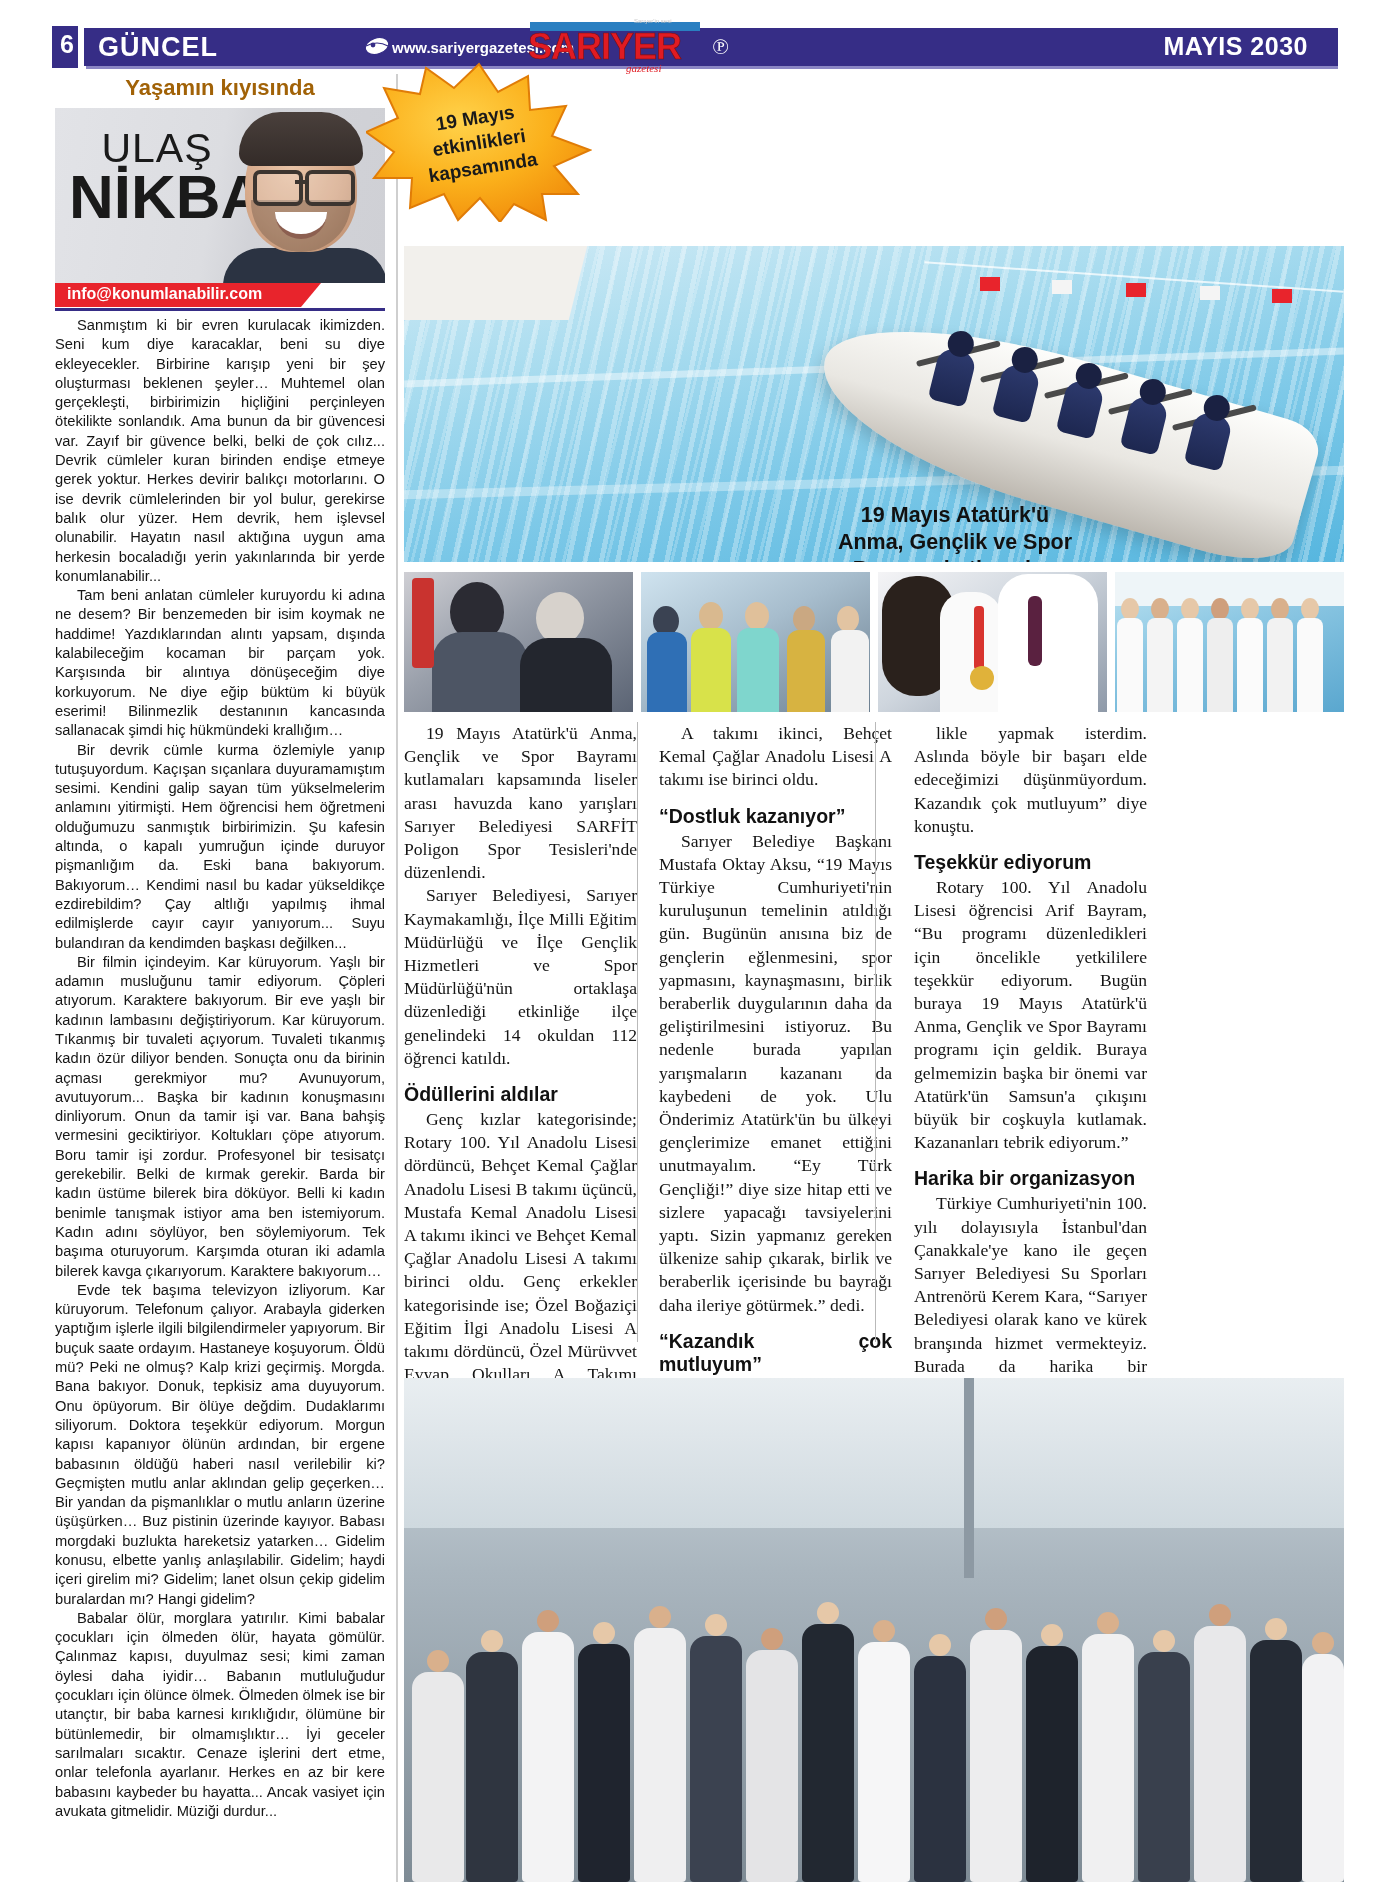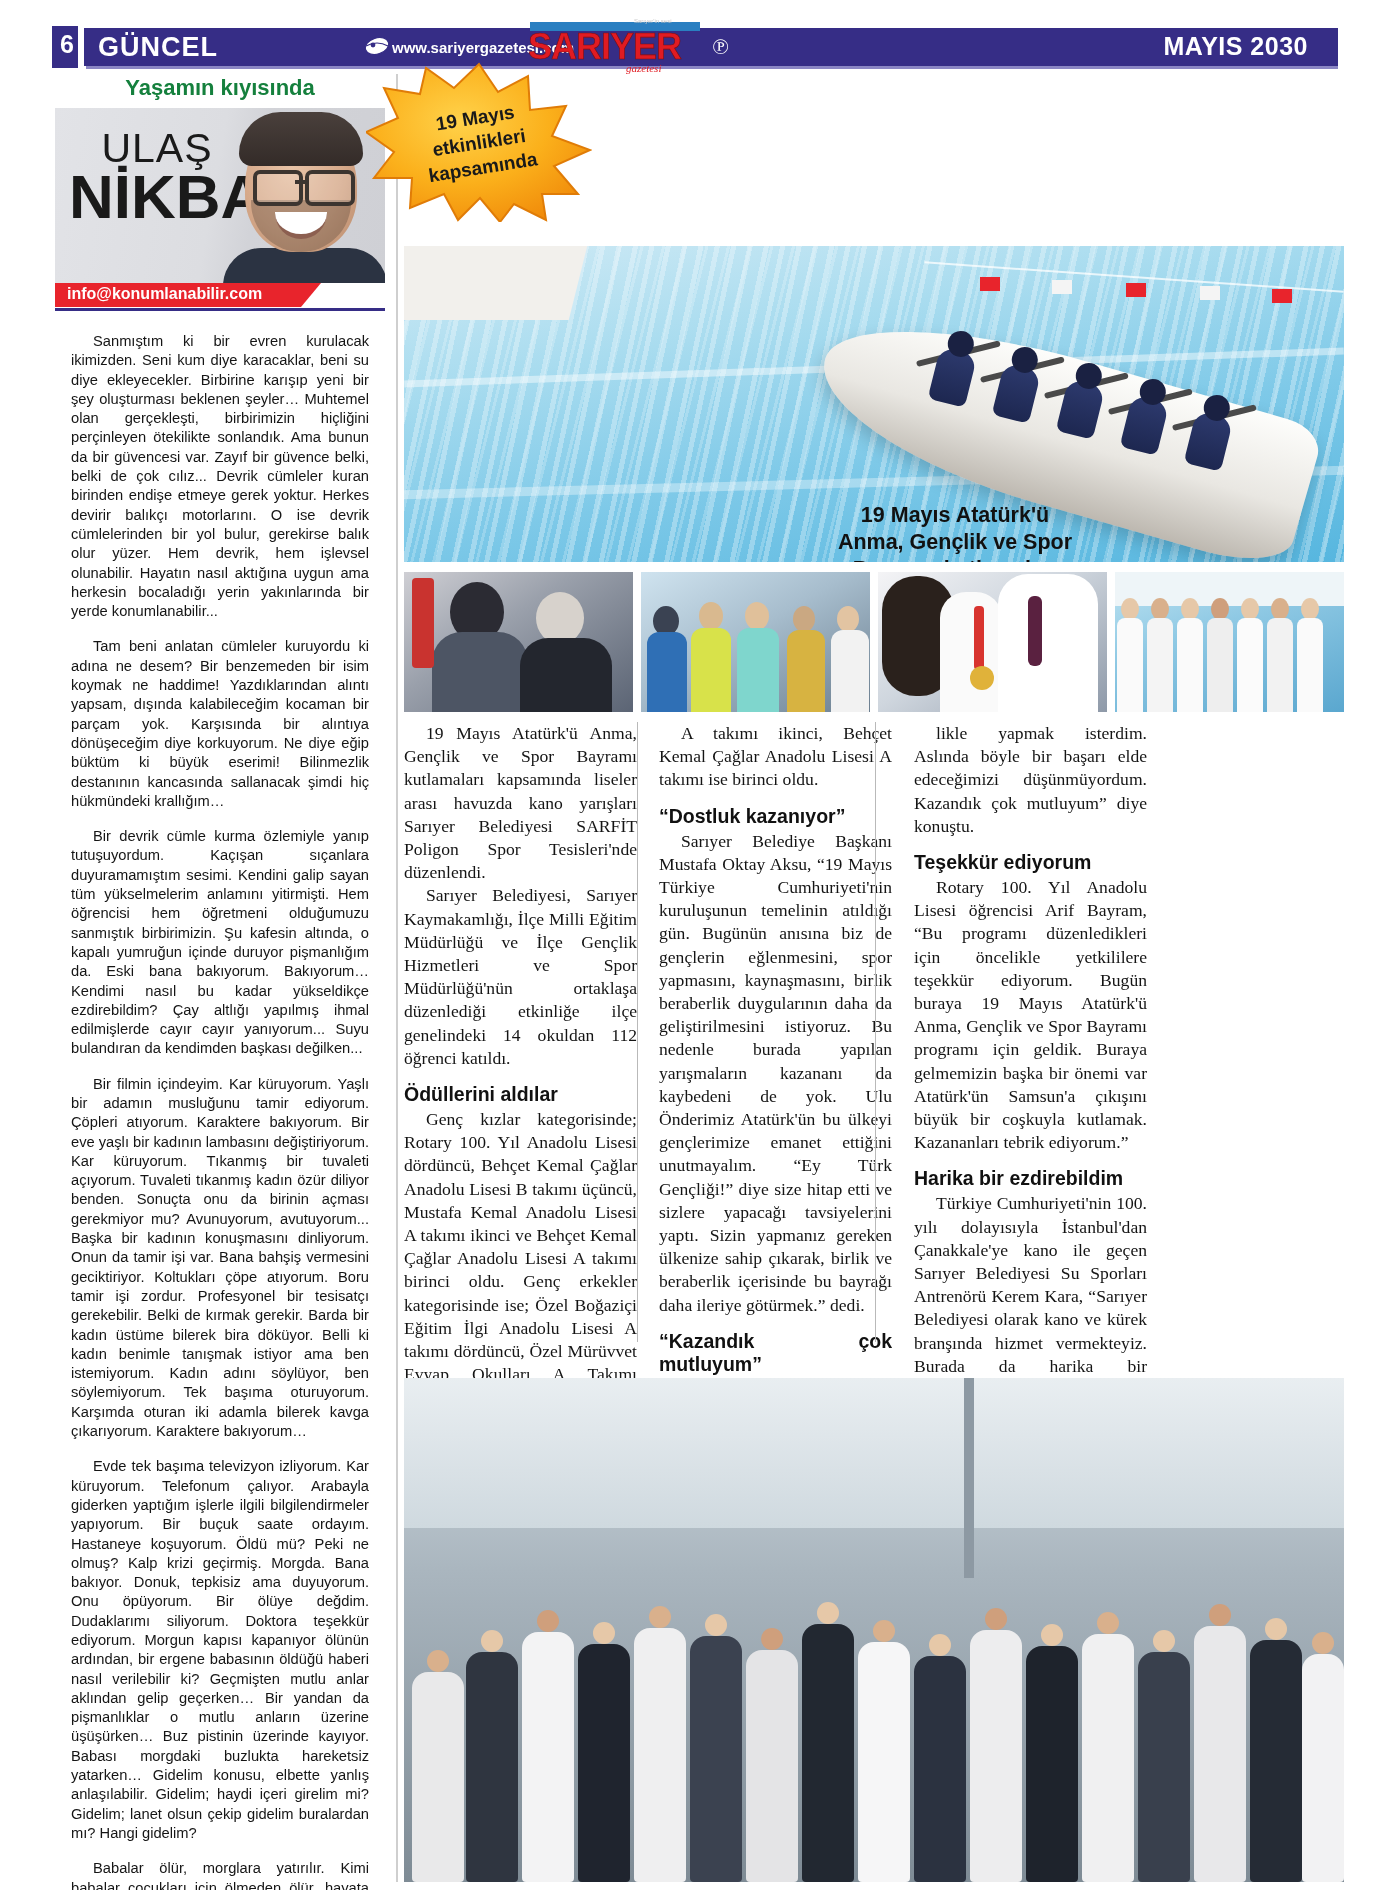--- a/index.html
+++ b/index.html
@@ -29,21 +29,21 @@
   .logo-wrap{position:absolute;left:478px;top:-6px;width:170px;height:52px;}
   .logo-topline{position:absolute;left:0;top:0;width:170px;height:9px;background:#2a7fc1;}
   .logo-word{position:absolute;left:-2px;top:4px;font-size:36px;font-weight:bold;color:#e01b22;
     letter-spacing:-1px;font-family:"Liberation Sans",sans-serif;-webkit-text-stroke:0.6px #7a0d10;}
   .logo-sub{position:absolute;left:96px;top:40px;font-size:11px;color:#e01b22;font-style:italic;font-family:"Liberation Serif",serif;}
   .logo-micro{position:absolute;left:104px;top:-4px;font-size:6px;color:#c9c9c9;}
   .mh-c{position:absolute;left:660px;top:6px;color:#ffffff;font-size:22px;font-family:"Liberation Serif",serif;font-style:italic;}
 
   
   .op-title{position:absolute;left:55px;top:75px;width:330px;text-align:center;
-    font-size:22px;font-weight:bold;color:#15803d;font-family:"Liberation Sans",sans-serif;}
+    font-size:22px;font-weight:bold;color:#a16207;font-family:"Liberation Sans",sans-serif;}
   .op-photo{position:absolute;left:55px;top:108px;width:330px;height:175px;background:#dcdde1;overflow:hidden;}
   .op-photo .grad{position:absolute;inset:0;background:linear-gradient(100deg,#e2e3e7 0%,#dcdde1 48%,#d2d3d8 60%,#cfd0d5 100%);}
   .op-name{position:absolute;left:14px;top:22px;width:176px;text-align:center;line-height:0.92;
     font-family:"Liberation Sans",sans-serif;color:#1a1a1a;}
   .op-name .l1{display:block;font-size:41px;font-weight:normal;letter-spacing:1px;}
   .op-name .l2{display:block;font-size:62px;font-weight:bold;letter-spacing:0px;}
   
   .face{position:absolute;right:-4px;bottom:0;width:172px;height:175px;}
   .f-head{position:absolute;left:28px;top:12px;width:112px;height:132px;border-radius:52% 52% 45% 45%;
     background:radial-gradient(ellipse at 42% 32%,#e8c4a8 0%,#d6a98a 55%,#b98b6c 100%);}
@@ -58,21 +58,21 @@
 
   .op-mail{position:absolute;left:55px;top:283px;width:246px;height:24px;background:#e8242c;}
   .op-mail:after{content:"";position:absolute;right:-20px;top:0;width:0;height:0;
     border-top:24px solid #e8242c;border-right:20px solid transparent;}
   .op-mail span{position:absolute;left:12px;top:2px;color:#fff;font-size:16px;font-weight:bold;}
   .op-rule{position:absolute;left:55px;top:308px;width:330px;height:3px;background:#362d86;}
 
   .op-body{position:absolute;left:55px;top:316px;width:330px;height:1566px;
     font-family:"Liberation Sans",sans-serif;font-size:14.7px;line-height:19.3px;color:#151515;
     text-align:justify;}
-  .op-body p{margin:16px;text-indent:22px;}
+  .op-body p{margin:0;text-indent:22px;}
 
   
   .burst{position:absolute;left:366px;top:62px;width:226px;height:160px;z-index:6;}
   .burst svg{position:absolute;left:0;top:0;}
   .burst-txt{position:absolute;left:0;top:0;width:226px;height:160px;
     display:flex;flex-direction:column;justify-content:center;align-items:center;
     transform:rotate(-9deg);}
   .burst-txt span{display:block;font-family:"Liberation Sans",sans-serif;font-weight:bold;
     font-size:19px;color:#1a1a1a;line-height:25px;text-align:center;}
 
@@ -329,21 +329,21 @@
       <p>A takımı ikinci, Behçet Kemal Çağlar Anadolu Lisesi A takımı ise birinci oldu.</p>
       <h3>“Dostluk kazanıyor”</h3>
       <p>Sarıyer Belediye Başkanı Mustafa Oktay Aksu, “19 Mayıs Türkiye Cumhuriyeti'nin kuruluşunun temelinin atıldığı gün. Bugünün anısına biz de gençlerin eğlenmesini, spor yapmasını, kaynaşmasını, birlik beraberlik duygularının daha da geliştirilmesini istiyoruz. Bu nedenle burada yapılan yarışmaların kazananı da kaybedeni de yok. Ulu Önderimiz Atatürk'ün bu ülkeyi gençlerimize emanet ettiğini unutmayalım. “Ey Türk Gençliği!” diye size hitap etti ve sizlere yapacağı tavsiyelerini yaptı. Sizin yapmanız gereken ülkenize sahip çıkarak, birlik ve beraberlik içerisinde bu bayrağı daha ileriye götürmek.” dedi.</p>
       <h3>“Kazandık çok mutluyum”</h3>
       <p>Birincilik ipini göğüsleyen Behçet Kemal Çağlar Anadolu Lisesi öğrencisi Ecrin Karadeniz, “İlk kano deneyimimdi ve çok hoşuma gitti. Daha öncesinde bu sporu tanısaydım kesin-</p>
     </div>
     <div class="col">
       <p>likle yapmak isterdim. Aslında böyle bir başarı elde edeceğimizi düşünmüyordum. Kazandık çok mutluyum” diye konuştu.</p>
       <h3>Teşekkür ediyorum</h3>
       <p>Rotary 100. Yıl Anadolu Lisesi öğrencisi Arif Bayram, “Bu programı düzenledikleri için öncelikle yetkililere teşekkür ediyorum. Bugün buraya 19 Mayıs Atatürk'ü Anma, Gençlik ve Spor Bayramı programı için geldik. Buraya gelmemizin başka bir önemi var Atatürk'ün Samsun'a çıkışını büyük bir coşkuyla kutlamak. Kazananları tebrik ediyorum.”</p>
-      <h3>Harika bir ezdirebildim</h3>
+      <h3>Harika bir organizasyon</h3>
       <p>Türkiye Cumhuriyeti'nin 100. yılı dolayısıyla İstanbul'dan Çanakkale'ye kano ile geçen Sarıyer Belediyesi Su Sporları Antrenörü Kerem Kara, “Sarıyer Belediyesi olarak kano ve kürek branşında hizmet vermekteyiz. Burada da harika bir organizasyonla sizlerle beraberiz. Etkinliğimiz 'Havuzda Kano' olarak geçiyor ve liseli gençler arasında yapılıyor. Birbirleriyle kıyasıya mücadele ediyorlar” dedi.</p>
     </div>
     <div class="divline" style="left:233px;"></div>
     <div class="divline" style="left:471px;"></div>
   </div>
 
   <div class="bottom-photo">
     <div class="bp-sky"></div>
     <div class="bp-pole"></div>
     <div class="bp-crowd">

